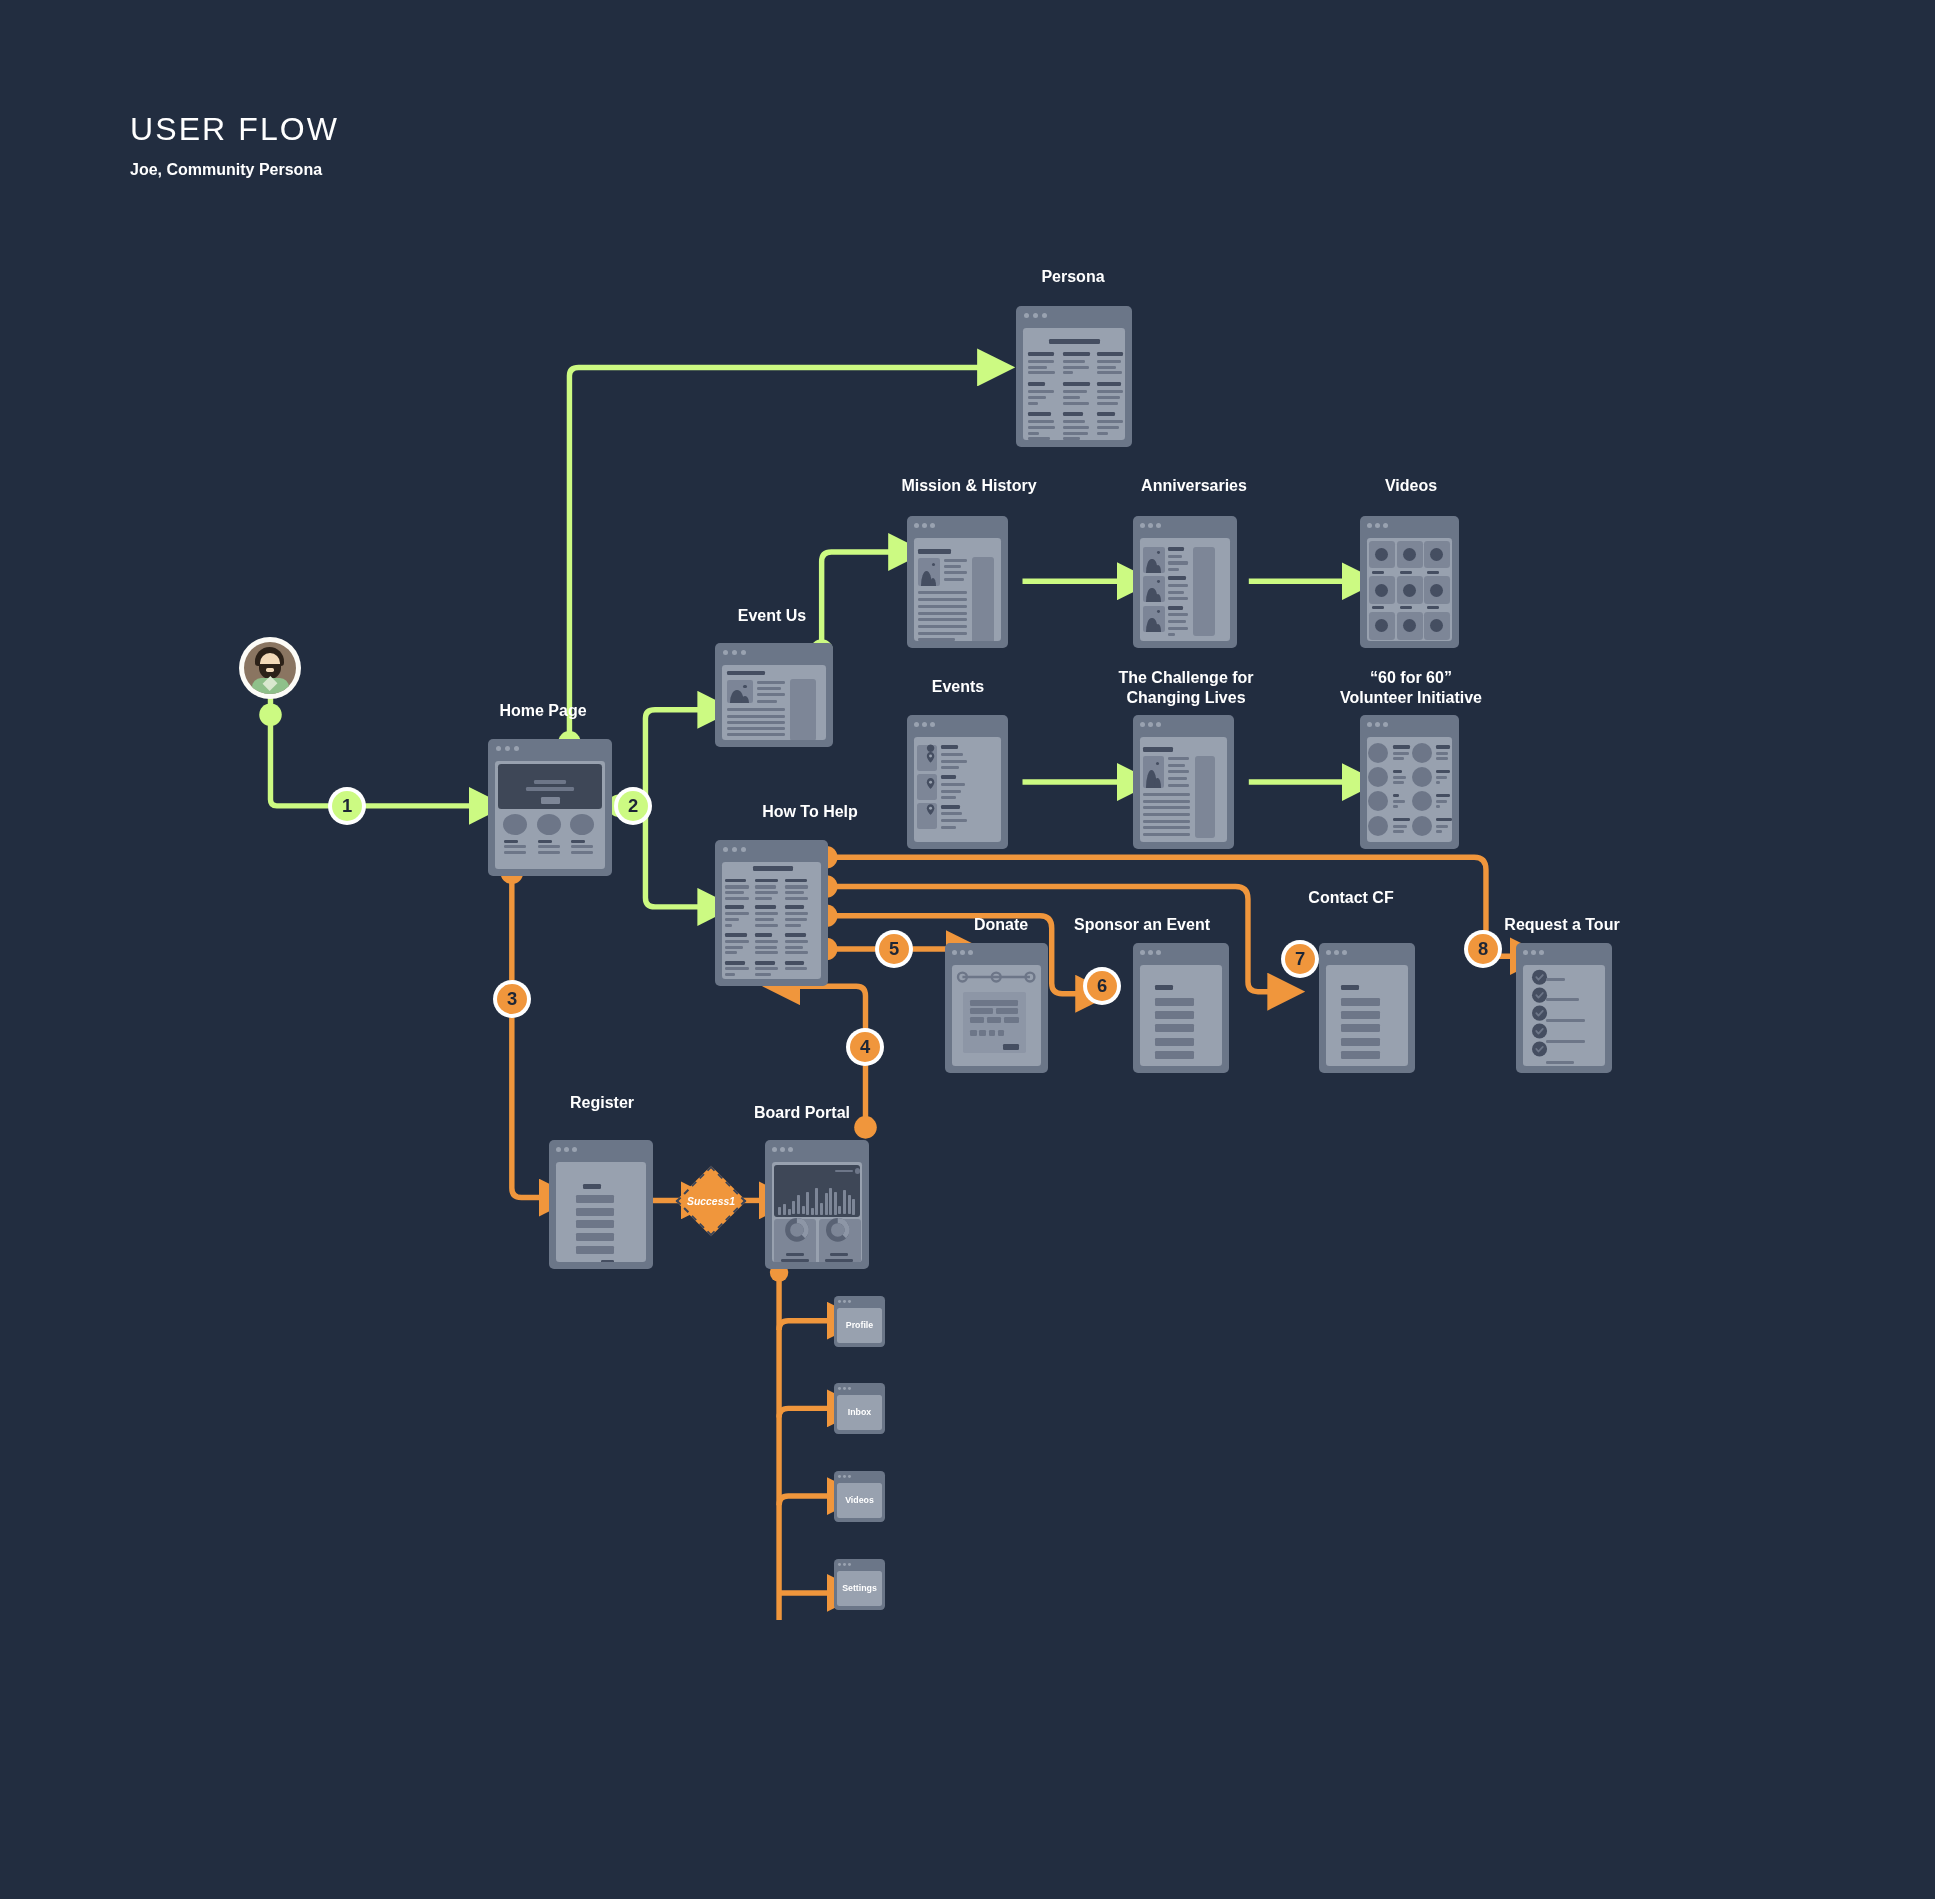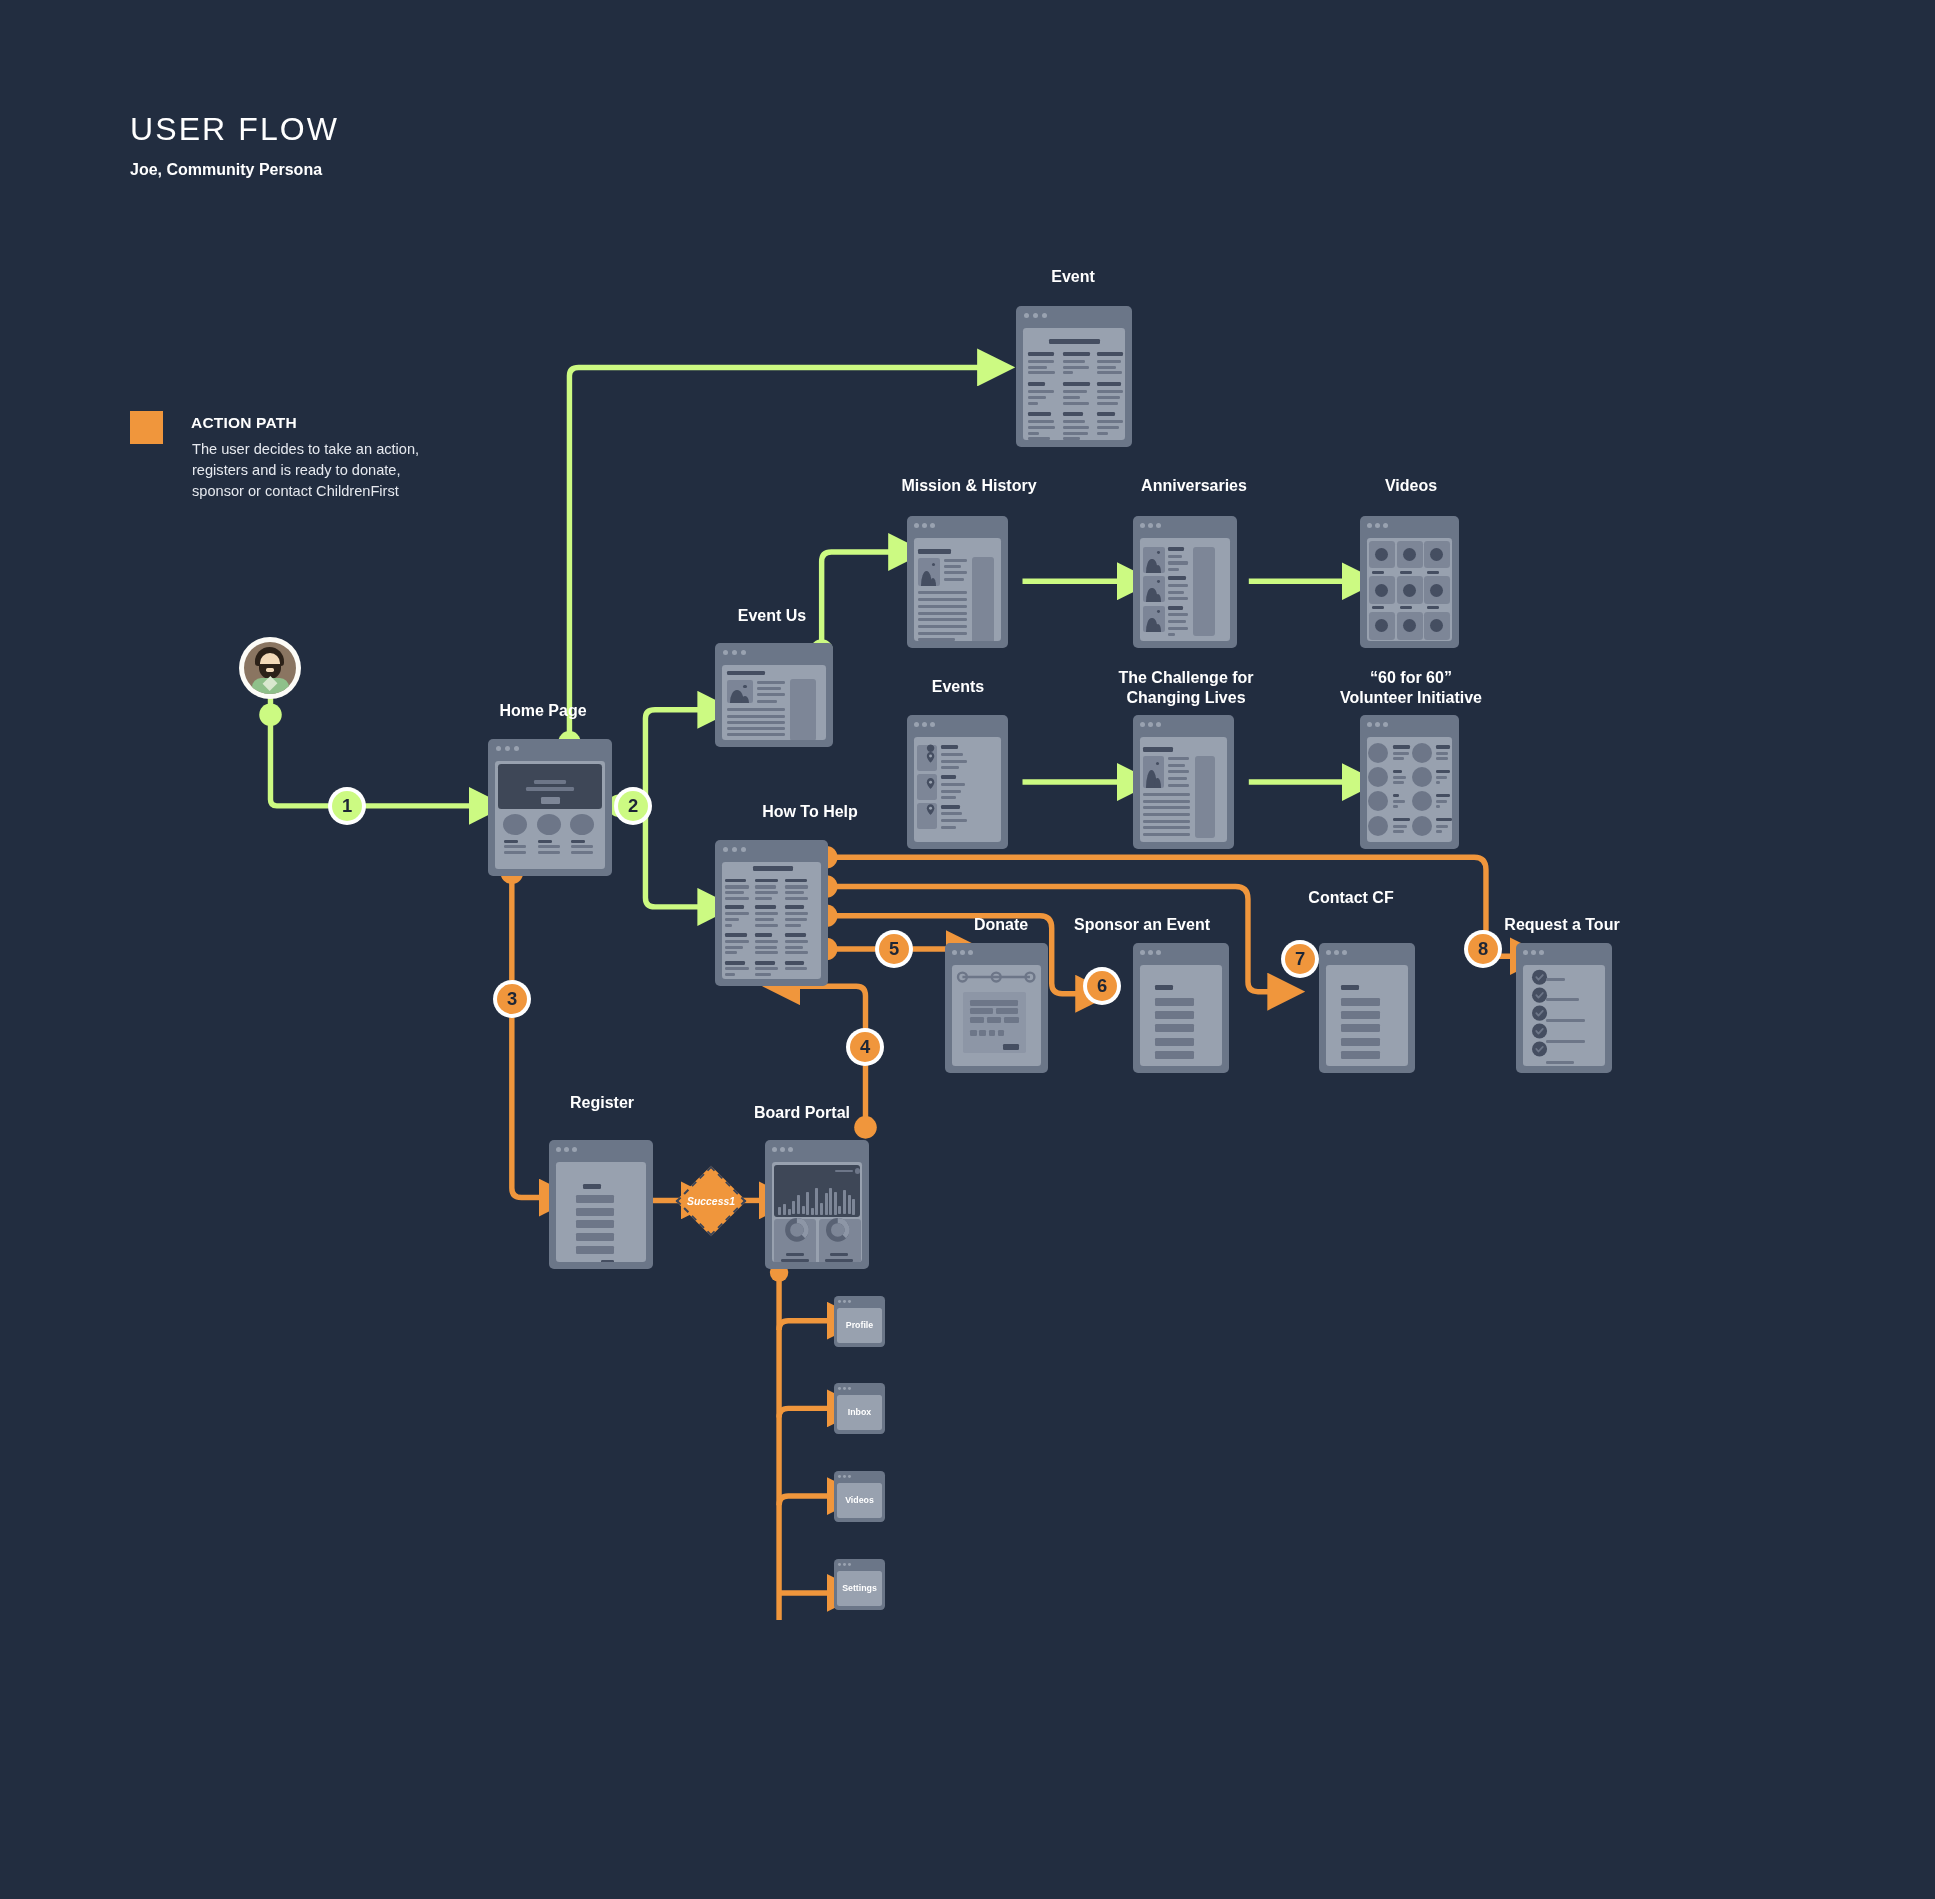--- a/index.html
+++ b/index.html
@@ -205,40 +205,33 @@
       <circle cx="1978" cy="2273" r="27" fill="#f0963c"></circle>
       <circle cx="2072" cy="2700" r="27" fill="#f0963c"></circle>
       <circle cx="1865" cy="3048" r="22" fill="#f0963c"></circle>
     </g>
   </svg>
 
   <div class="title">USER FLOW</div>
   <div class="subtitle">Joe, Community Persona</div>
 
 
-  <div class="legend-item" style="left:130px; top:411px; width:418px; height:134px;">
-    <div class="legend-swatch" style="background:#f0963c;"></div>
-    <div class="legend-head">ACTION PATH</div>
-    <div class="legend-body">The user decides to take an action,
-registers and is ready to donate,
-sponsor or contact ChildrenFirst</div>
-  </div>
 
   <div class="persona" style="left:270px; top:668px;">
     <div class="face">
       <div class="p-hair"></div>
         <div class="p-skin"></div>
       <div class="p-beard"></div>
         <div class="p-mouth"></div>
       <div class="p-body"></div>
         <div class="p-collar"></div>
     </div>
   </div>
 
-  <div class="nlabel" style="left:1073px; top:267px; width:209px;">Event</div>
+  <div class="nlabel" style="left:1073px; top:267px; width:209px;">Persona</div>
   <div class="card" style="left:1016px; top:306px; width:116px; height:141px;">
     <div class="chrome">
         <i class="dot" style="left:7.5px"></i>
         <i class="dot" style="left:16.7px"></i>
         <i class="dot" style="left:26px"></i>
       </div>
     <div class="screen">
       <div class="bar dk" style="left:26px; top:11px; width:51px; height:4.6px;"></div>
       <div class="bar dk" style="left:5px; top:24px; width:26px; height:3.8px;"></div>
       <div class="bar" style="left:5px; top:32px; width:26px; height:3.3px;"></div>

